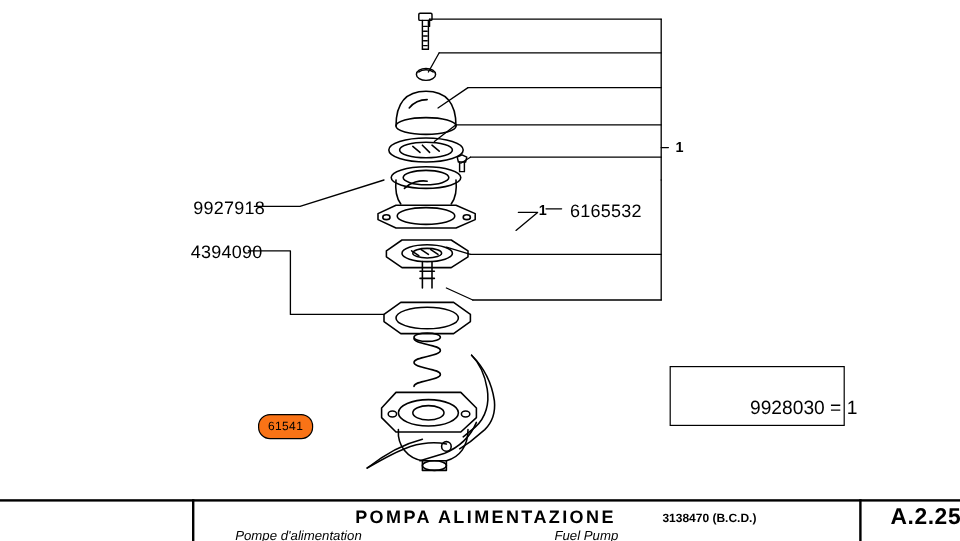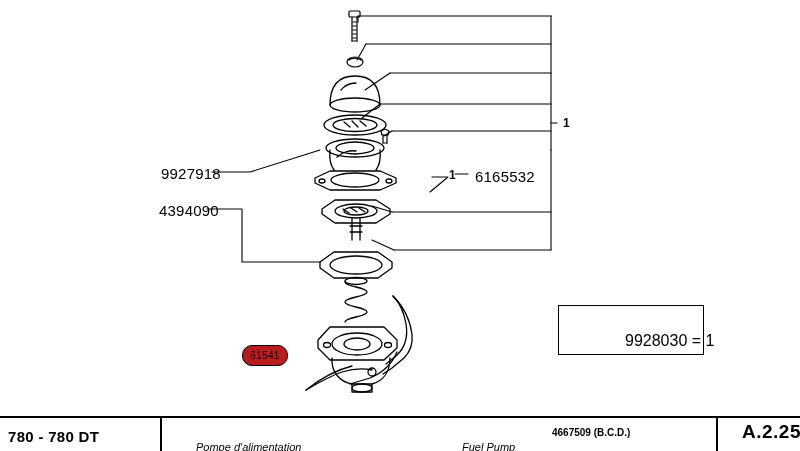--- a/index.html
+++ b/index.html
@@ -40,23 +40,22 @@
   .balloon {
     position: absolute;
     width: 44px;
     height: 19px;
     border: 1.2px solid #000;
     border-radius: 10px;
     font-size: 10px;
     display: flex;
     align-items: center;
     justify-content: center;
-    background: #b91c1c;
+    background: #f97316;
     letter-spacing: 0.3px;
-    margin-left: 27px;
   }
   
   .legendbox {
     position: absolute;
     left: 558px;
     top: 305px;
     width: 144px;
     height: 48px;
     border: 1.3px solid #000;
     background: #fff;
@@ -276,24 +275,24 @@
 
   <div class="balloon" style="left:215px; top:345px;">61541</div>
 
   <div class="legendbox"></div>
   <div class="lbl legendtext">9928030  = 1</div>
 
   <div class="titlebar"></div>
   <div class="vsep" style="left:160px;"></div>
   <div class="vsep" style="left:716px;"></div>
 
-  <div class="model">780 - 780 DT</div>
-
-
-  <div class="titlecode">4667509 (B.C.D.)</div>
+
+  <div class="maintitle">POMPA ALIMENTAZIONE</div>
+
+  <div class="titlecode">3138470 (B.C.D.)</div>
 
   <div class="subtitle-it">Pompe d'alimentation</div>
 
   <div class="subtitle-en">Fuel Pump</div>
 
   <div class="pagecode">A.2.25</div>
 
 </div>
 
 </body></html>

